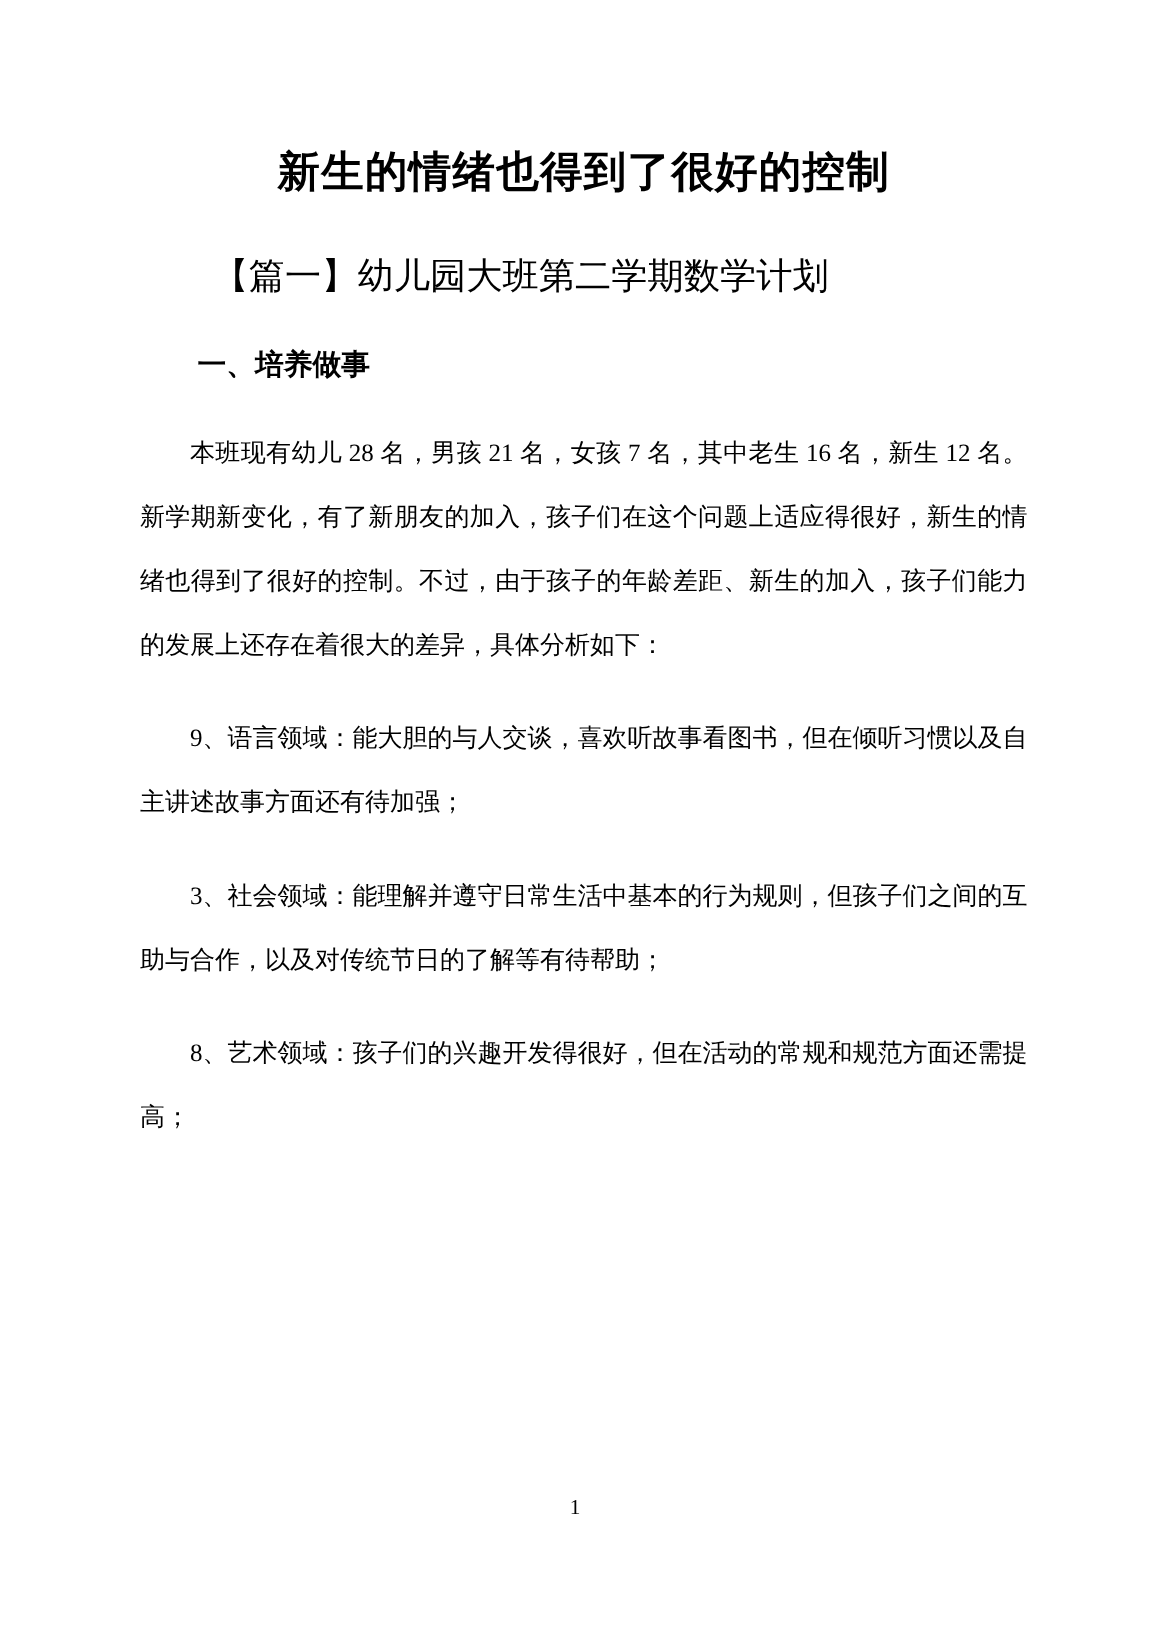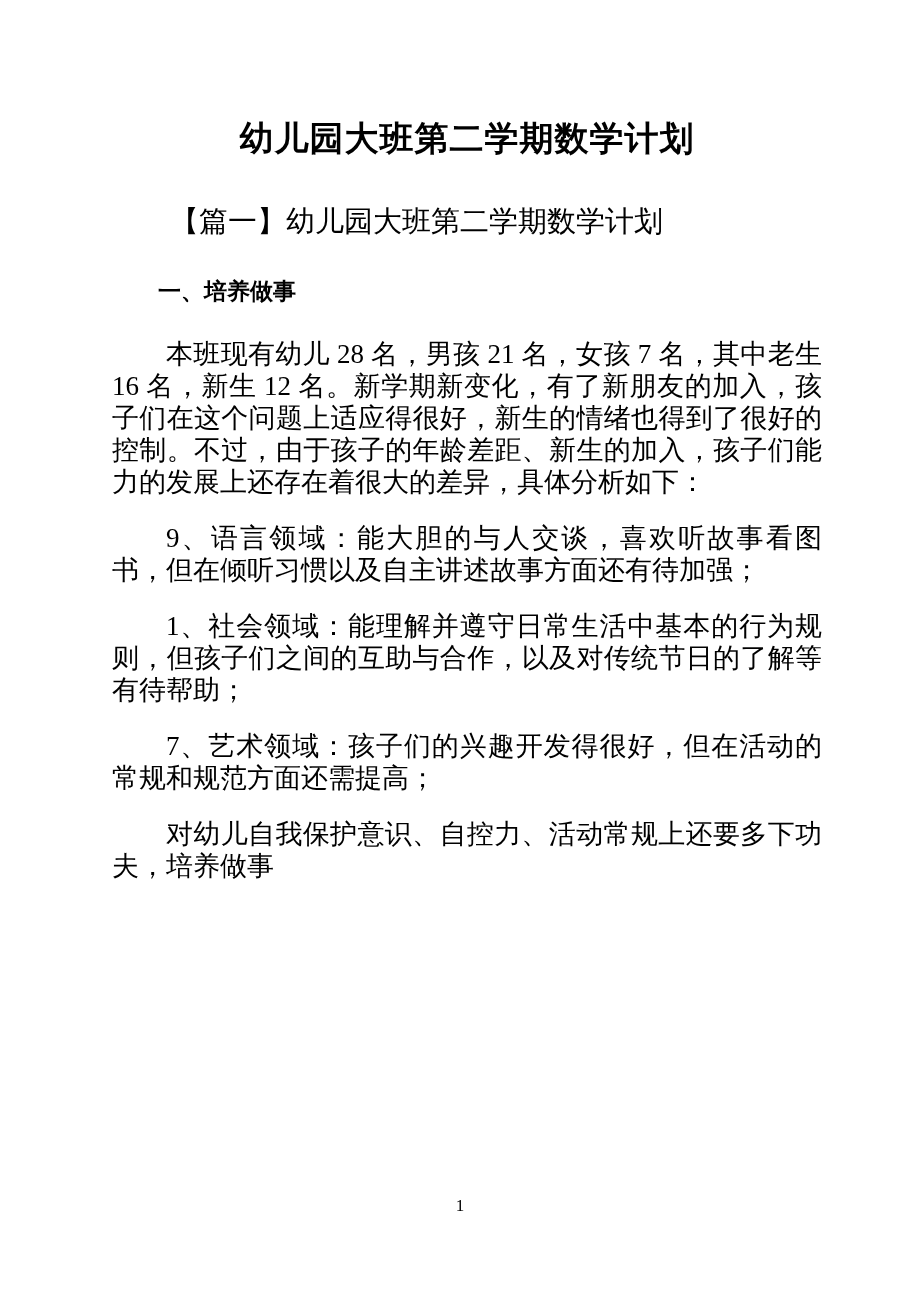--- a/index.html
+++ b/index.html
@@ -38,53 +38,52 @@
   .section-heading {
     margin: 0 0 24px 0;
     font-family: "Liberation Sans", "DejaVu Sans", sans-serif;
     font-weight: 700;
     font-size: 23px;
     line-height: 46px;
     text-indent: 2em;
   }
   p.body-para {
     margin: 0 0 24px 0;
-    font-size: 27px;
-    line-height: 32px;
+    font-size: 20px;
+    line-height: 51px;
     text-indent: 2em;
     text-align: justify;
   }
   .page-number {
     position: absolute;
     left: 0;
     right: 0;
     top: 1196px;
     text-align: center;
     font-size: 17px;
     line-height: 20px;
   }
 </style>
 </head>
 <body>
 
 <div class="page">
   <div class="content">
-    <h1 class="doc-title">幼儿园大班第二学期数学计划</h1>
+    <h1 class="doc-title">新生的情绪也得到了很好的控制</h1>
 
     <p class="subtitle">【篇一】幼儿园大班第二学期数学计划</p>
 
     <h2 class="section-heading">一、培养做事</h2>
 
     <p class="body-para">本班现有幼儿 28 名，男孩 21 名，女孩 7 名，其中老生 16 名，新生 12 名。新学期新变化，有了新朋友的加入，孩子们在这个问题上适应得很好，新生的情绪也得到了很好的控制。不过，由于孩子的年龄差距、新生的加入，孩子们能力的发展上还存在着很大的差异，具体分析如下：</p>
 
 
     <p class="body-para">9、语言领域：能大胆的与人交谈，喜欢听故事看图书，但在倾听习惯以及自主讲述故事方面还有待加强；</p>
 
-    <p class="body-para">1、社会领域：能理解并遵守日常生活中基本的行为规则，但孩子们之间的互助与合作，以及对传统节日的了解等有待帮助；</p>
+    <p class="body-para">3、社会领域：能理解并遵守日常生活中基本的行为规则，但孩子们之间的互助与合作，以及对传统节日的了解等有待帮助；</p>
 
-    <p class="body-para">7、艺术领域：孩子们的兴趣开发得很好，但在活动的常规和规范方面还需提高；</p>
+    <p class="body-para">8、艺术领域：孩子们的兴趣开发得很好，但在活动的常规和规范方面还需提高；</p>
 
 
-    <p class="body-para">对幼儿自我保护意识、自控力、活动常规上还要多下功夫，培养做事</p>
   </div>
 
   <div class="page-number">1</div>
 </div>
 
 </body></html>

